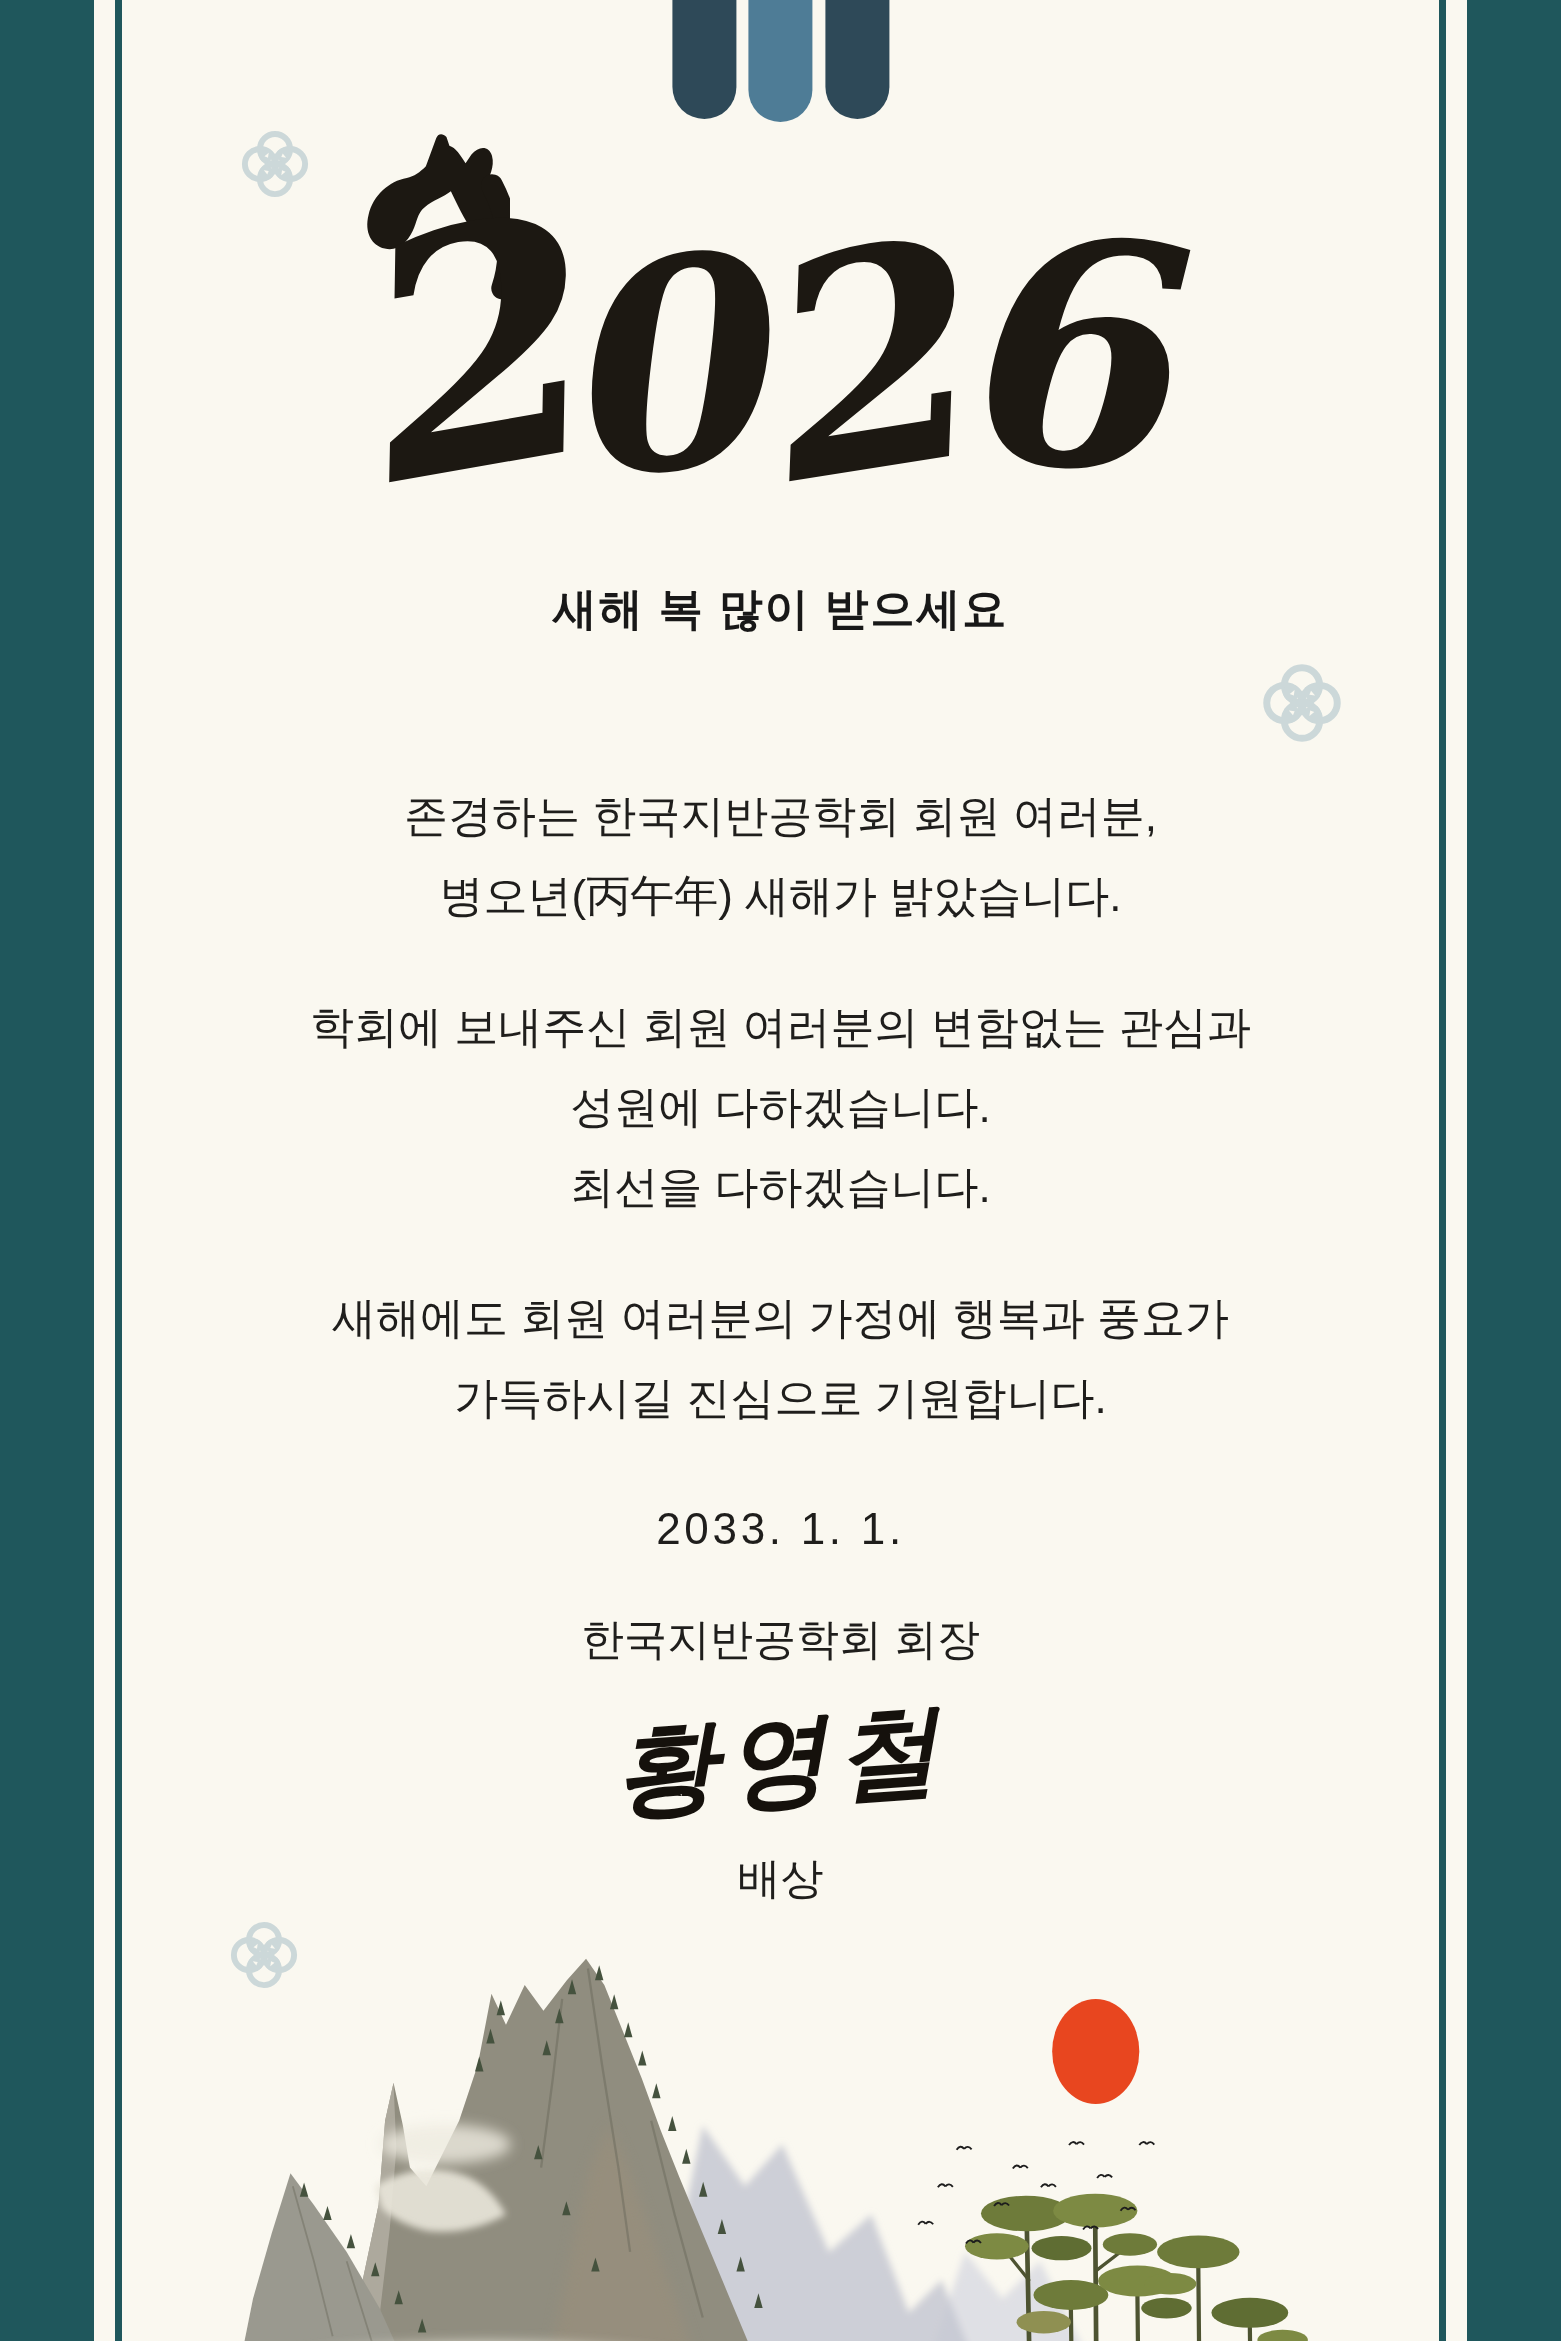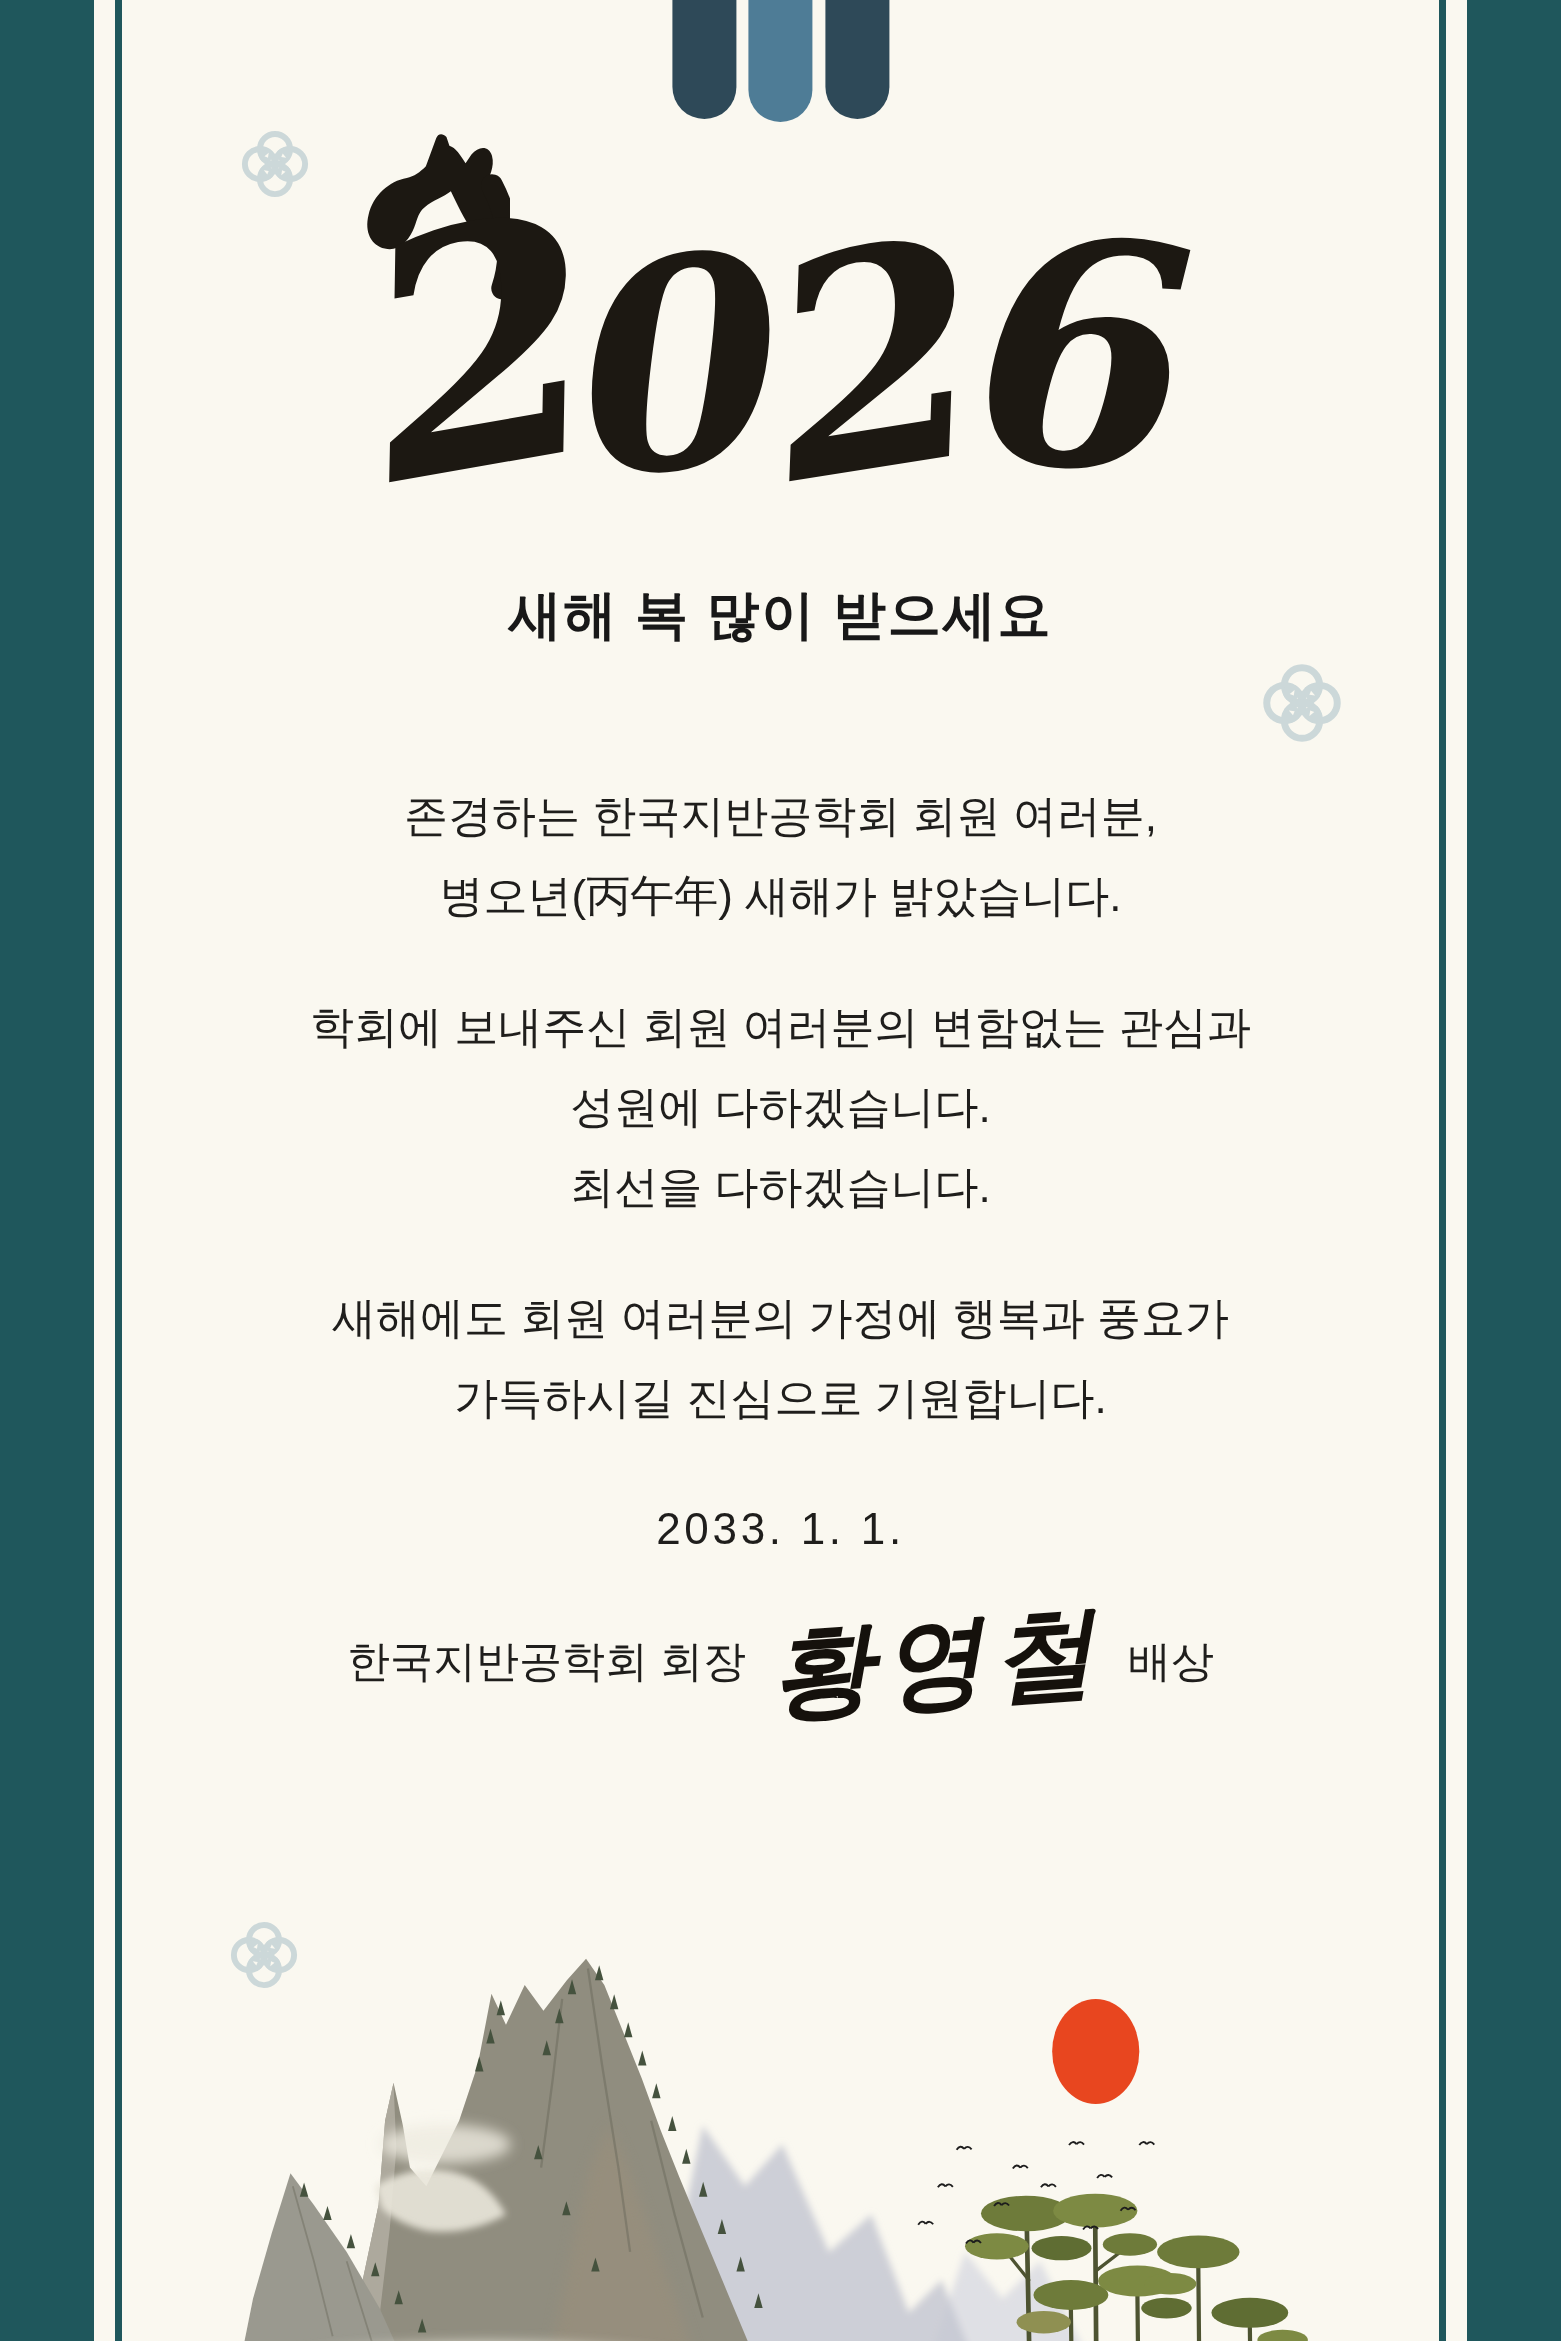--- a/index.html
+++ b/index.html
@@ -41,34 +41,34 @@
   }
   .d1-wrap { position:relative; display:inline-block; }
   .yd1 { font-size:328px; transform:rotate(-10deg); }
   .yd2 { font-size:290px; transform:rotate(-4deg); margin-left:-17px; }
   .yd3 { font-size:300px; transform:rotate(-9deg); margin-left:-9.4px; }
   .yd4 { font-size:309px; transform:rotate(3deg); margin-left:-4.7px; }
   .horse-head { position:absolute; left:-14px; top:-70px; }
   
   .greeting {
     position:absolute; top:580px; left:0; width:100%;
-    text-align:center; font-size:53px; font-weight:800;
+    text-align:center; font-size:44px; font-weight:800;
     letter-spacing:1.9px; color:#181818;
   }
   
   .message {
     position:absolute; top:776px; left:122px; right:122px;
     text-align:center; font-size:44px; font-weight:500; color:#1f1e1c;
   }
   .message .line { line-height:80px; }
   .message .para { margin-bottom:51px; }
   .date-line { margin-top:4.7px; line-height:80px; letter-spacing:3.7px; }
   .signature-row {
     margin-top:42px;
-    display:flex; justify-content:center; align-items:center; gap:24px;
+    display:flex; justify-content:center; align-items:center; gap:40px;flex-direction:column;
   }
   .sig-side { font-size:43px; font-weight:500; }
   .sig-name {
     font-family:"DejaVu Serif", serif; font-style:italic; font-weight:700;
     font-size:101px; letter-spacing:10.3px; color:#15110c;
     transform:rotate(-4deg); line-height:1;
   }
   
   .landscape { position:absolute; left:206px; top:1924px; }
 </style>

